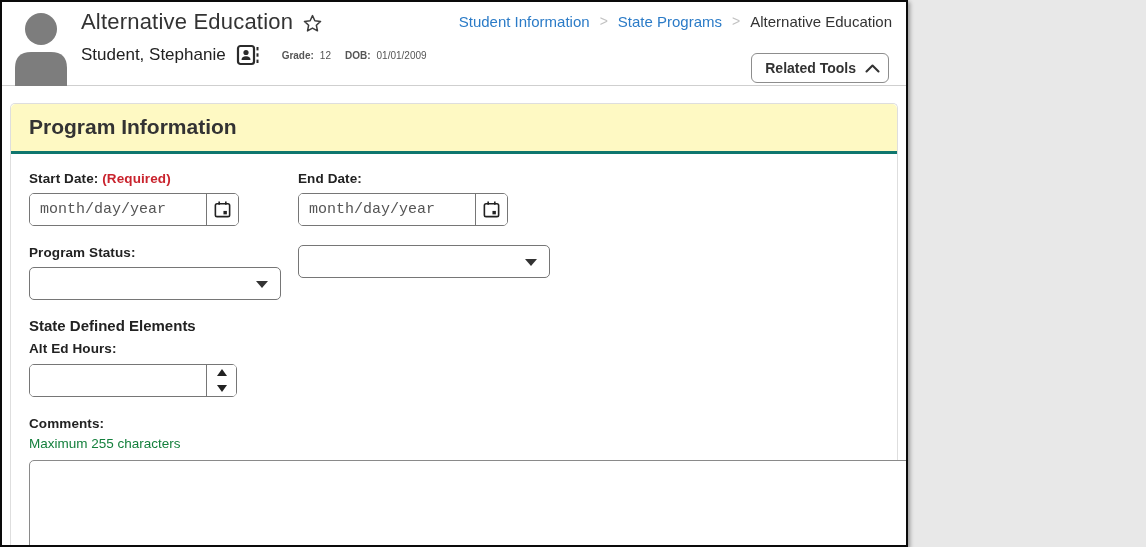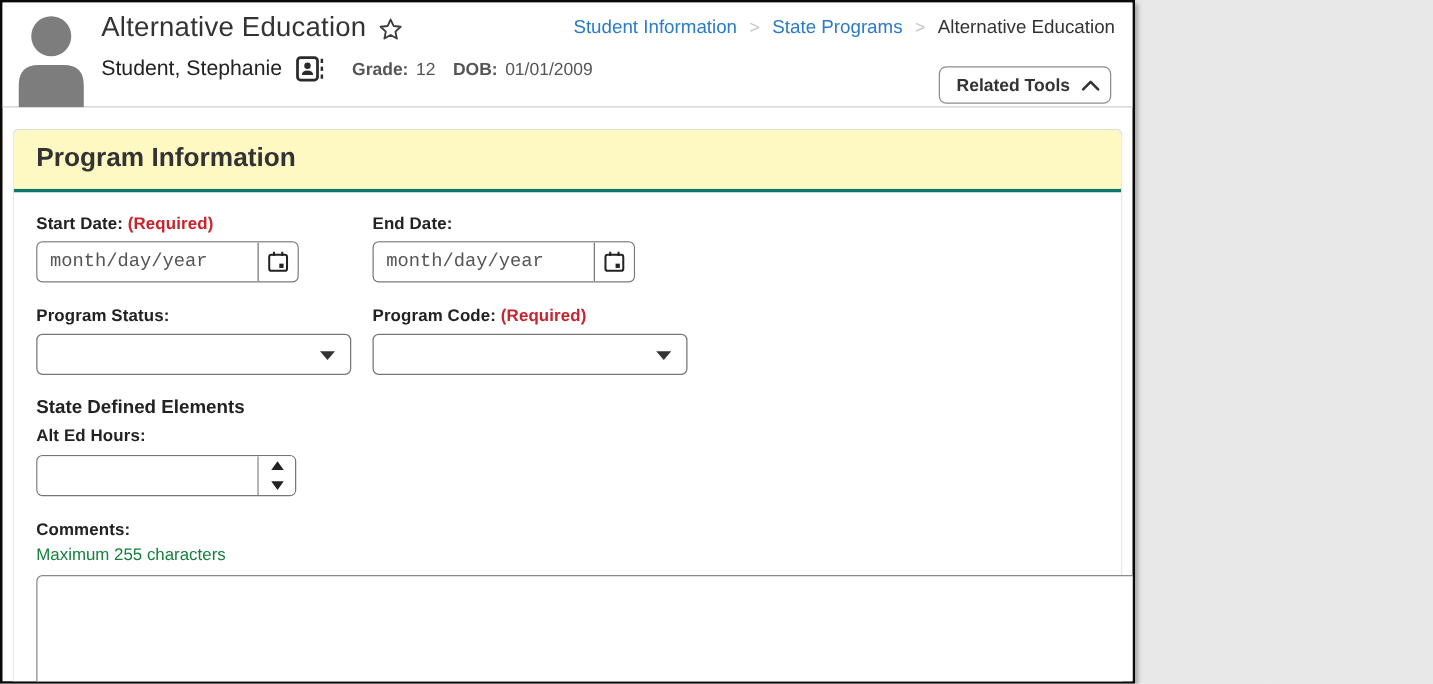--- a/index.html
+++ b/index.html
@@ -28,21 +28,21 @@
   }
   .title-block { position: absolute; left: 79px; top: 7px; }
   .page-title-row { display: flex; align-items: center; gap: 9px; }
   .page-title { font-size: 22px; color: #333; letter-spacing: .2px; }
   .star-icon { display: inline-flex; margin-top: 2px; cursor: pointer; }
   .student-row {
     margin-top: 9px; display: flex; align-items: center;
   }
   .student-name { font-size: 17px; color: #222; }
   .card-icon { display: inline-flex; margin-left: 10px; cursor: pointer; }
-  .grade-dob { margin-left: 22px; font-size: 14px; color: #555; display: flex; gap: 6px; align-items: center; }
+  .grade-dob { margin-left: 22px; font-size: 10px; color: #555; display: flex; gap: 6px; align-items: center; }
   .grade-dob b { font-weight: bold; }
   .grade-dob .val { margin-right: 8px; }
 
   .breadcrumb {
     position: absolute; top: 11px; right: 14px;
     font-size: 15px; display: flex; align-items: flex-start;
   }
   .crumb-link { color: var(--link-blue, #2b7bc7); text-decoration: none; cursor: pointer; }
   .crumb-sep { color: #c2c2c2; margin: 0 10px; font-size: 14px; }
   .crumb-current { color: #333; }
@@ -254,24 +254,20 @@
         <div class="form-col1">
           <div class="field-label">
             <span>Program Status:</span>
           </div>
           <div class="select-box">
             <span></span>
             <span class="select-arrow"></span>
           </div>
         </div>
         <div class="form-col2">
-          <div class="field-label">
-            <span>Program Code:</span>
-            <span class="required">(Required)</span>
-          </div>
           <div class="select-box">
             <span></span>
             <span class="select-arrow"></span>
           </div>
         </div>
       </div>
 
       
       <div class="section-heading">State Defined Elements</div>
       <div class="field-label sub-label">

